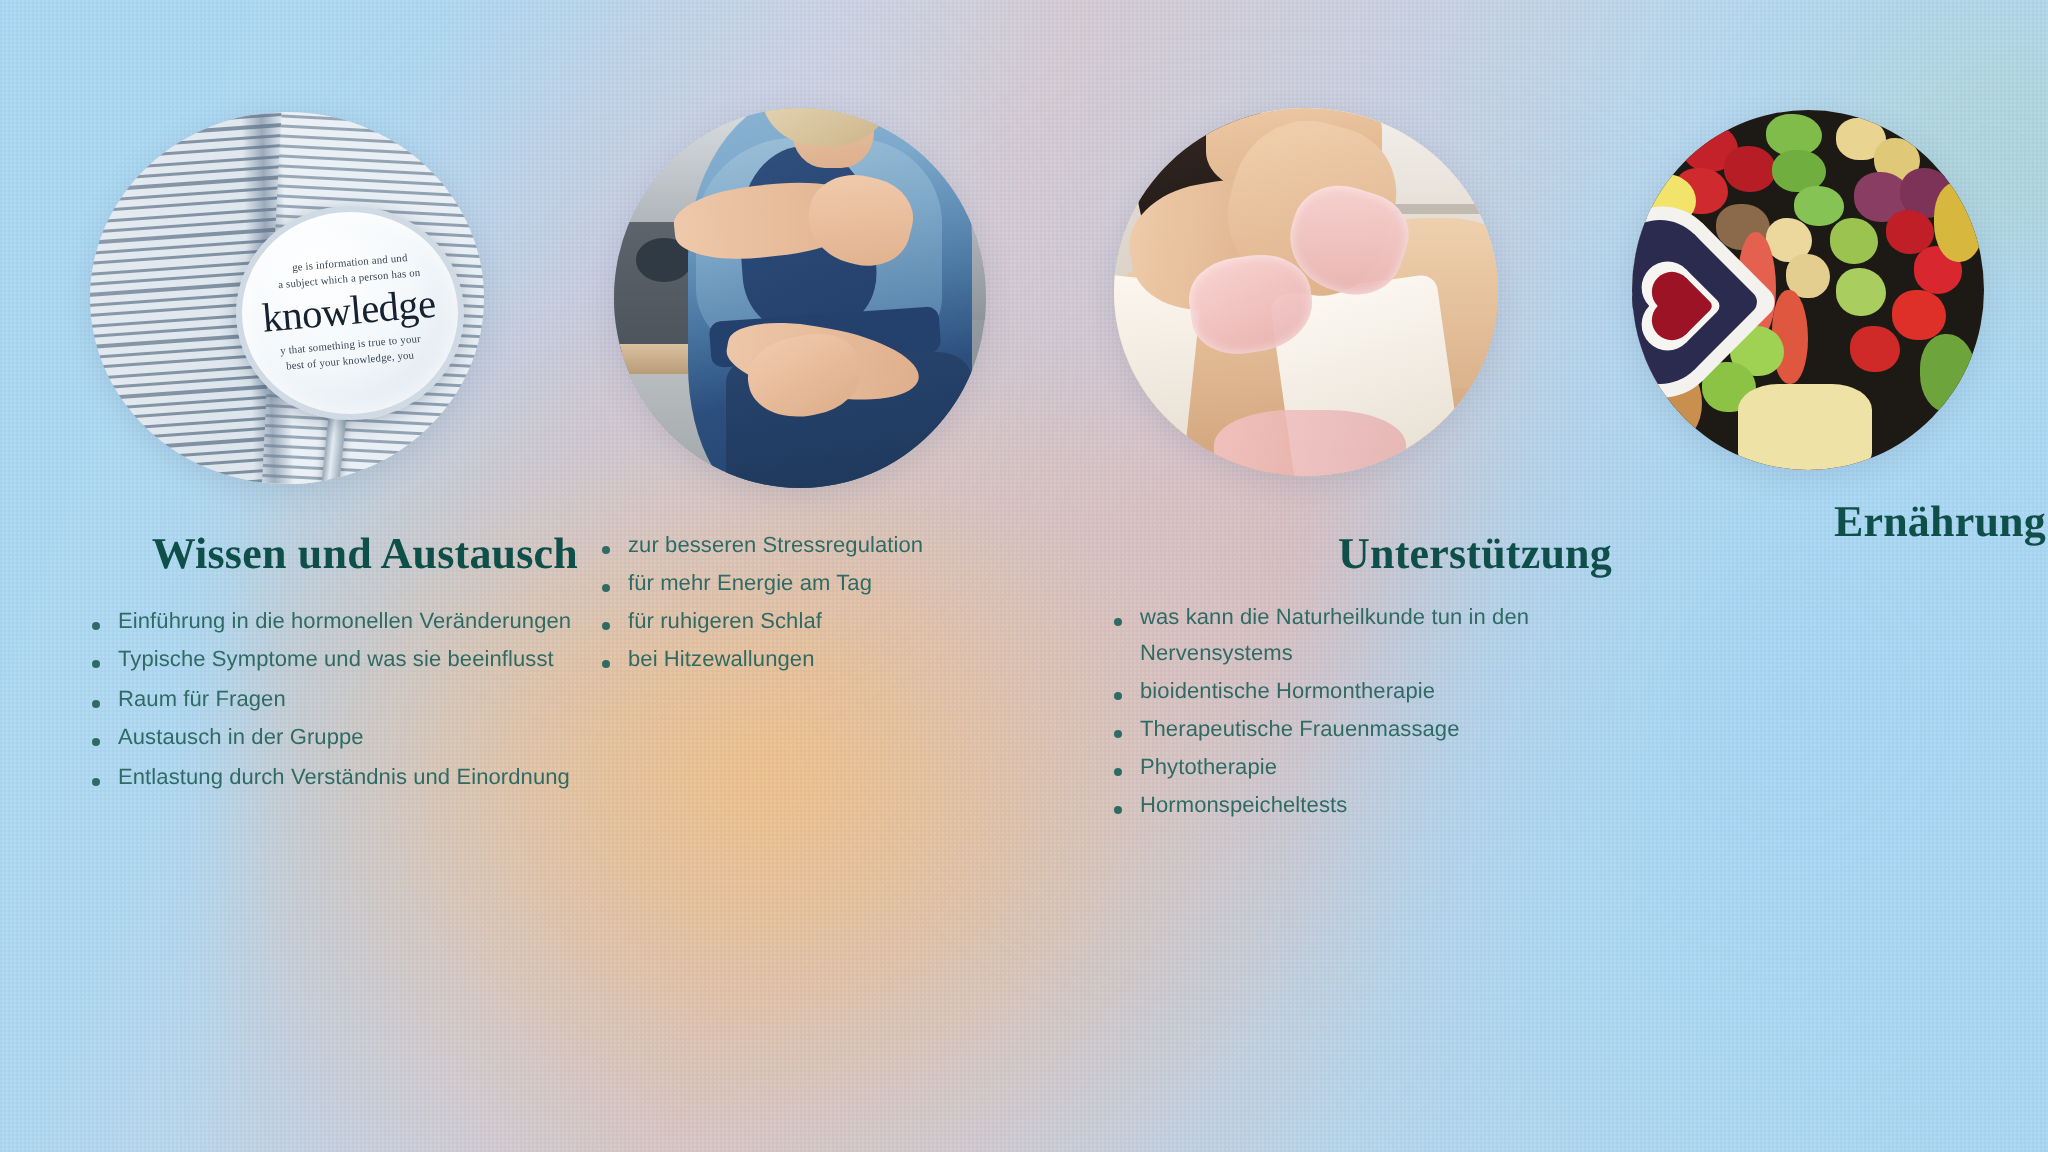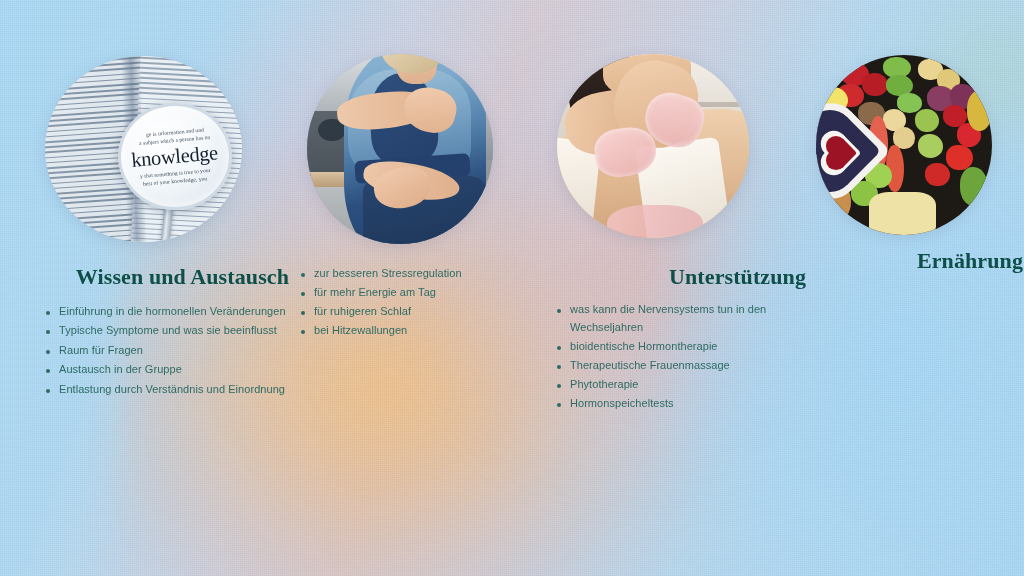--- a/index.html
+++ b/index.html
@@ -556,21 +556,21 @@
         <li>für ruhigeren Schlaf</li>
         <li>bei Hitzewallungen</li>
       </ul>
     </div>
   </div>
 
   <div class="card card-3">
     <div class="head-slot">
       <h2 class="heading">Unterstützung</h2>
       <ul class="bullets">
-        <li>was kann die Nervensystems tun in den Wechseljahren</li>
+        <li>was kann die Naturheilkunde tun in den Nervensystems</li>
         <li>bioidentische Hormontherapie</li>
         <li>Therapeutische Frauenmassage</li>
         <li>Phytotherapie</li>
         <li>Hormonspeicheltests</li>
       </ul>
     </div>
   </div>
 
   <div class="card card-4">
     <div class="head-slot">

